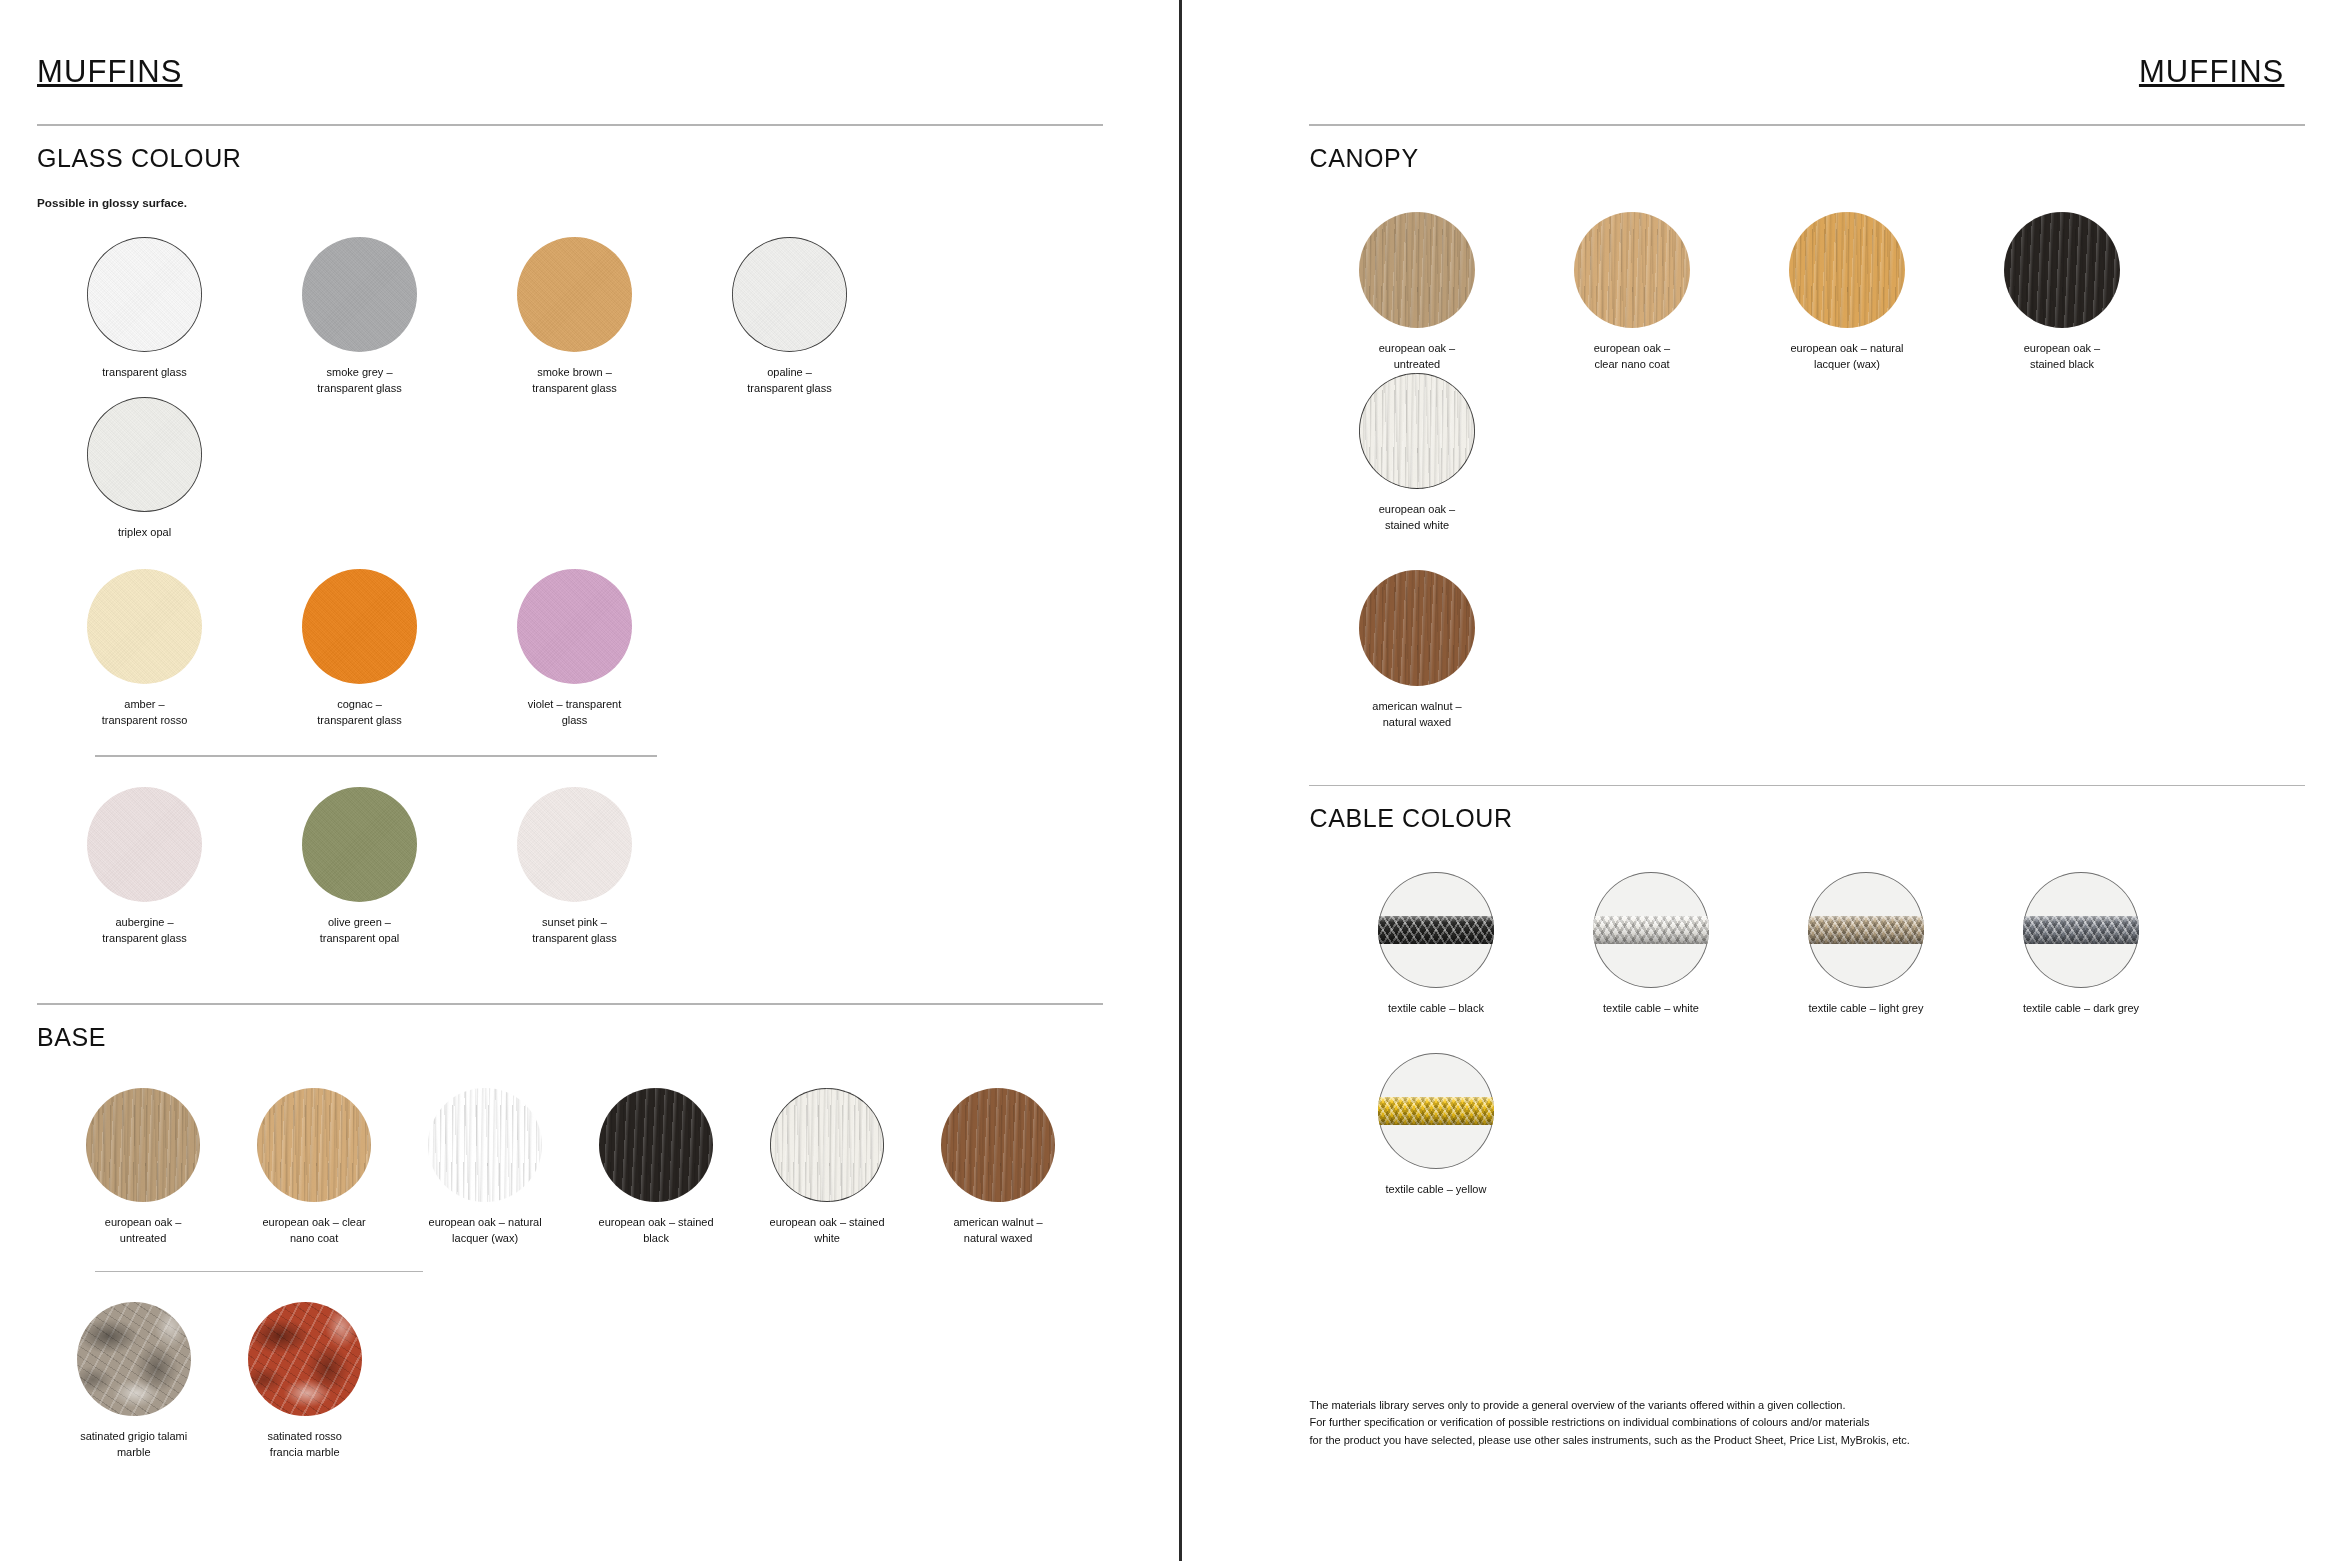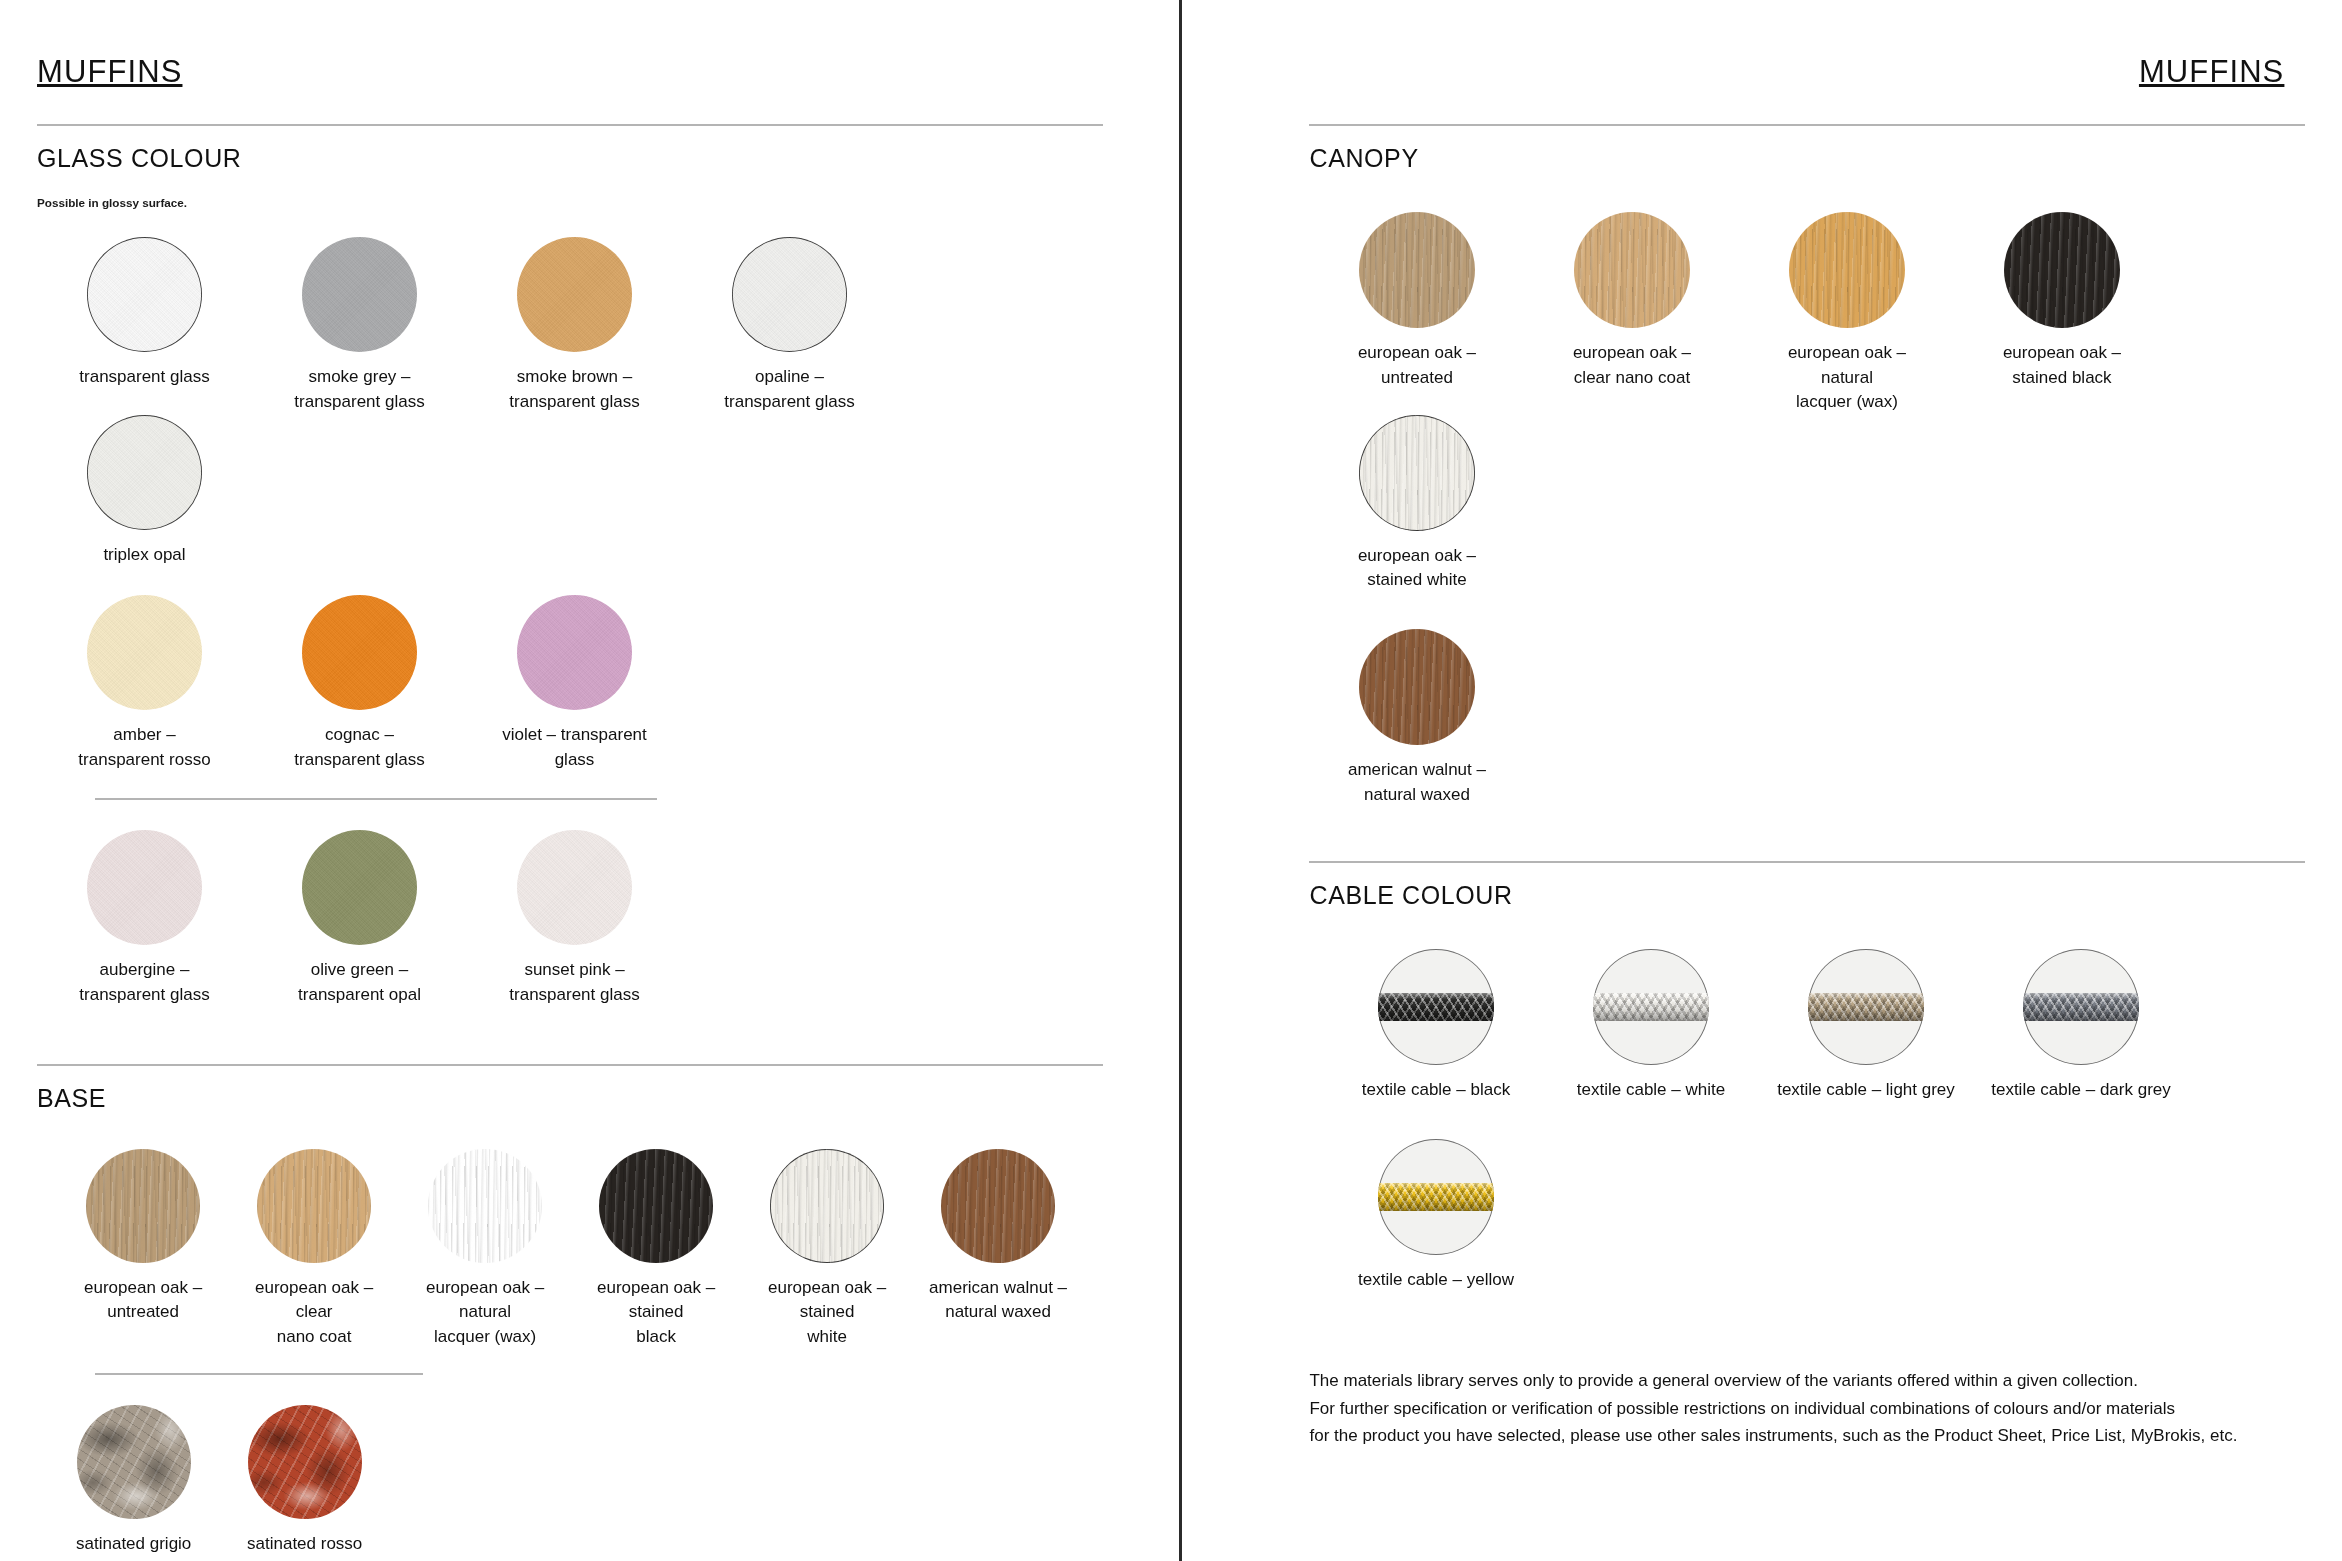--- a/index.html
+++ b/index.html
@@ -39,21 +39,21 @@
   }
   .note {
     font-size: 11.7px; color: #1a1a1a; margin-top: 23.4px; font-weight: 600;
   }
 
   
   .grid { display: flex; flex-wrap: wrap; }
   .cell { text-align: center; }
   .cell .disc-wrap { display: flex; justify-content: center; }
   .cell .lbl {
-    font-size: 17px; line-height: 1.45; color: #111;
+    font-size: 11px; line-height: 1.45; color: #111;
     margin-top: 13px; white-space: pre-line; font-weight: 400;
   }
 
   .disc {
     border-radius: 50%;
     position: relative;
     overflow: hidden;
     flex: none;
   }
   .disc.outline { box-shadow: inset 0 0 0 0.9px #3a3a3a; }
@@ -143,21 +143,21 @@
   .cable-band .shade {
     position: absolute; inset: 0;
     background: linear-gradient(to bottom,
       rgba(255,255,255,.45) 0%, rgba(255,255,255,.05) 22%,
       rgba(0,0,0,.10) 62%, rgba(0,0,0,.34) 100%);
   }
 
   
   .disclaimer {
     position: absolute; left: 131px; bottom: 112px;
-    font-size: 17px; line-height: 1.62; color: #111; white-space: pre-line;
+    font-size: 11px; line-height: 1.62; color: #111; white-space: pre-line;
   }
 
   .divider-short { height: 1.9px; background: #b4b4b4; }
 </style>
 </head>
 <body>
 
 <div class="spread">
 
   <div class="page page-left">

